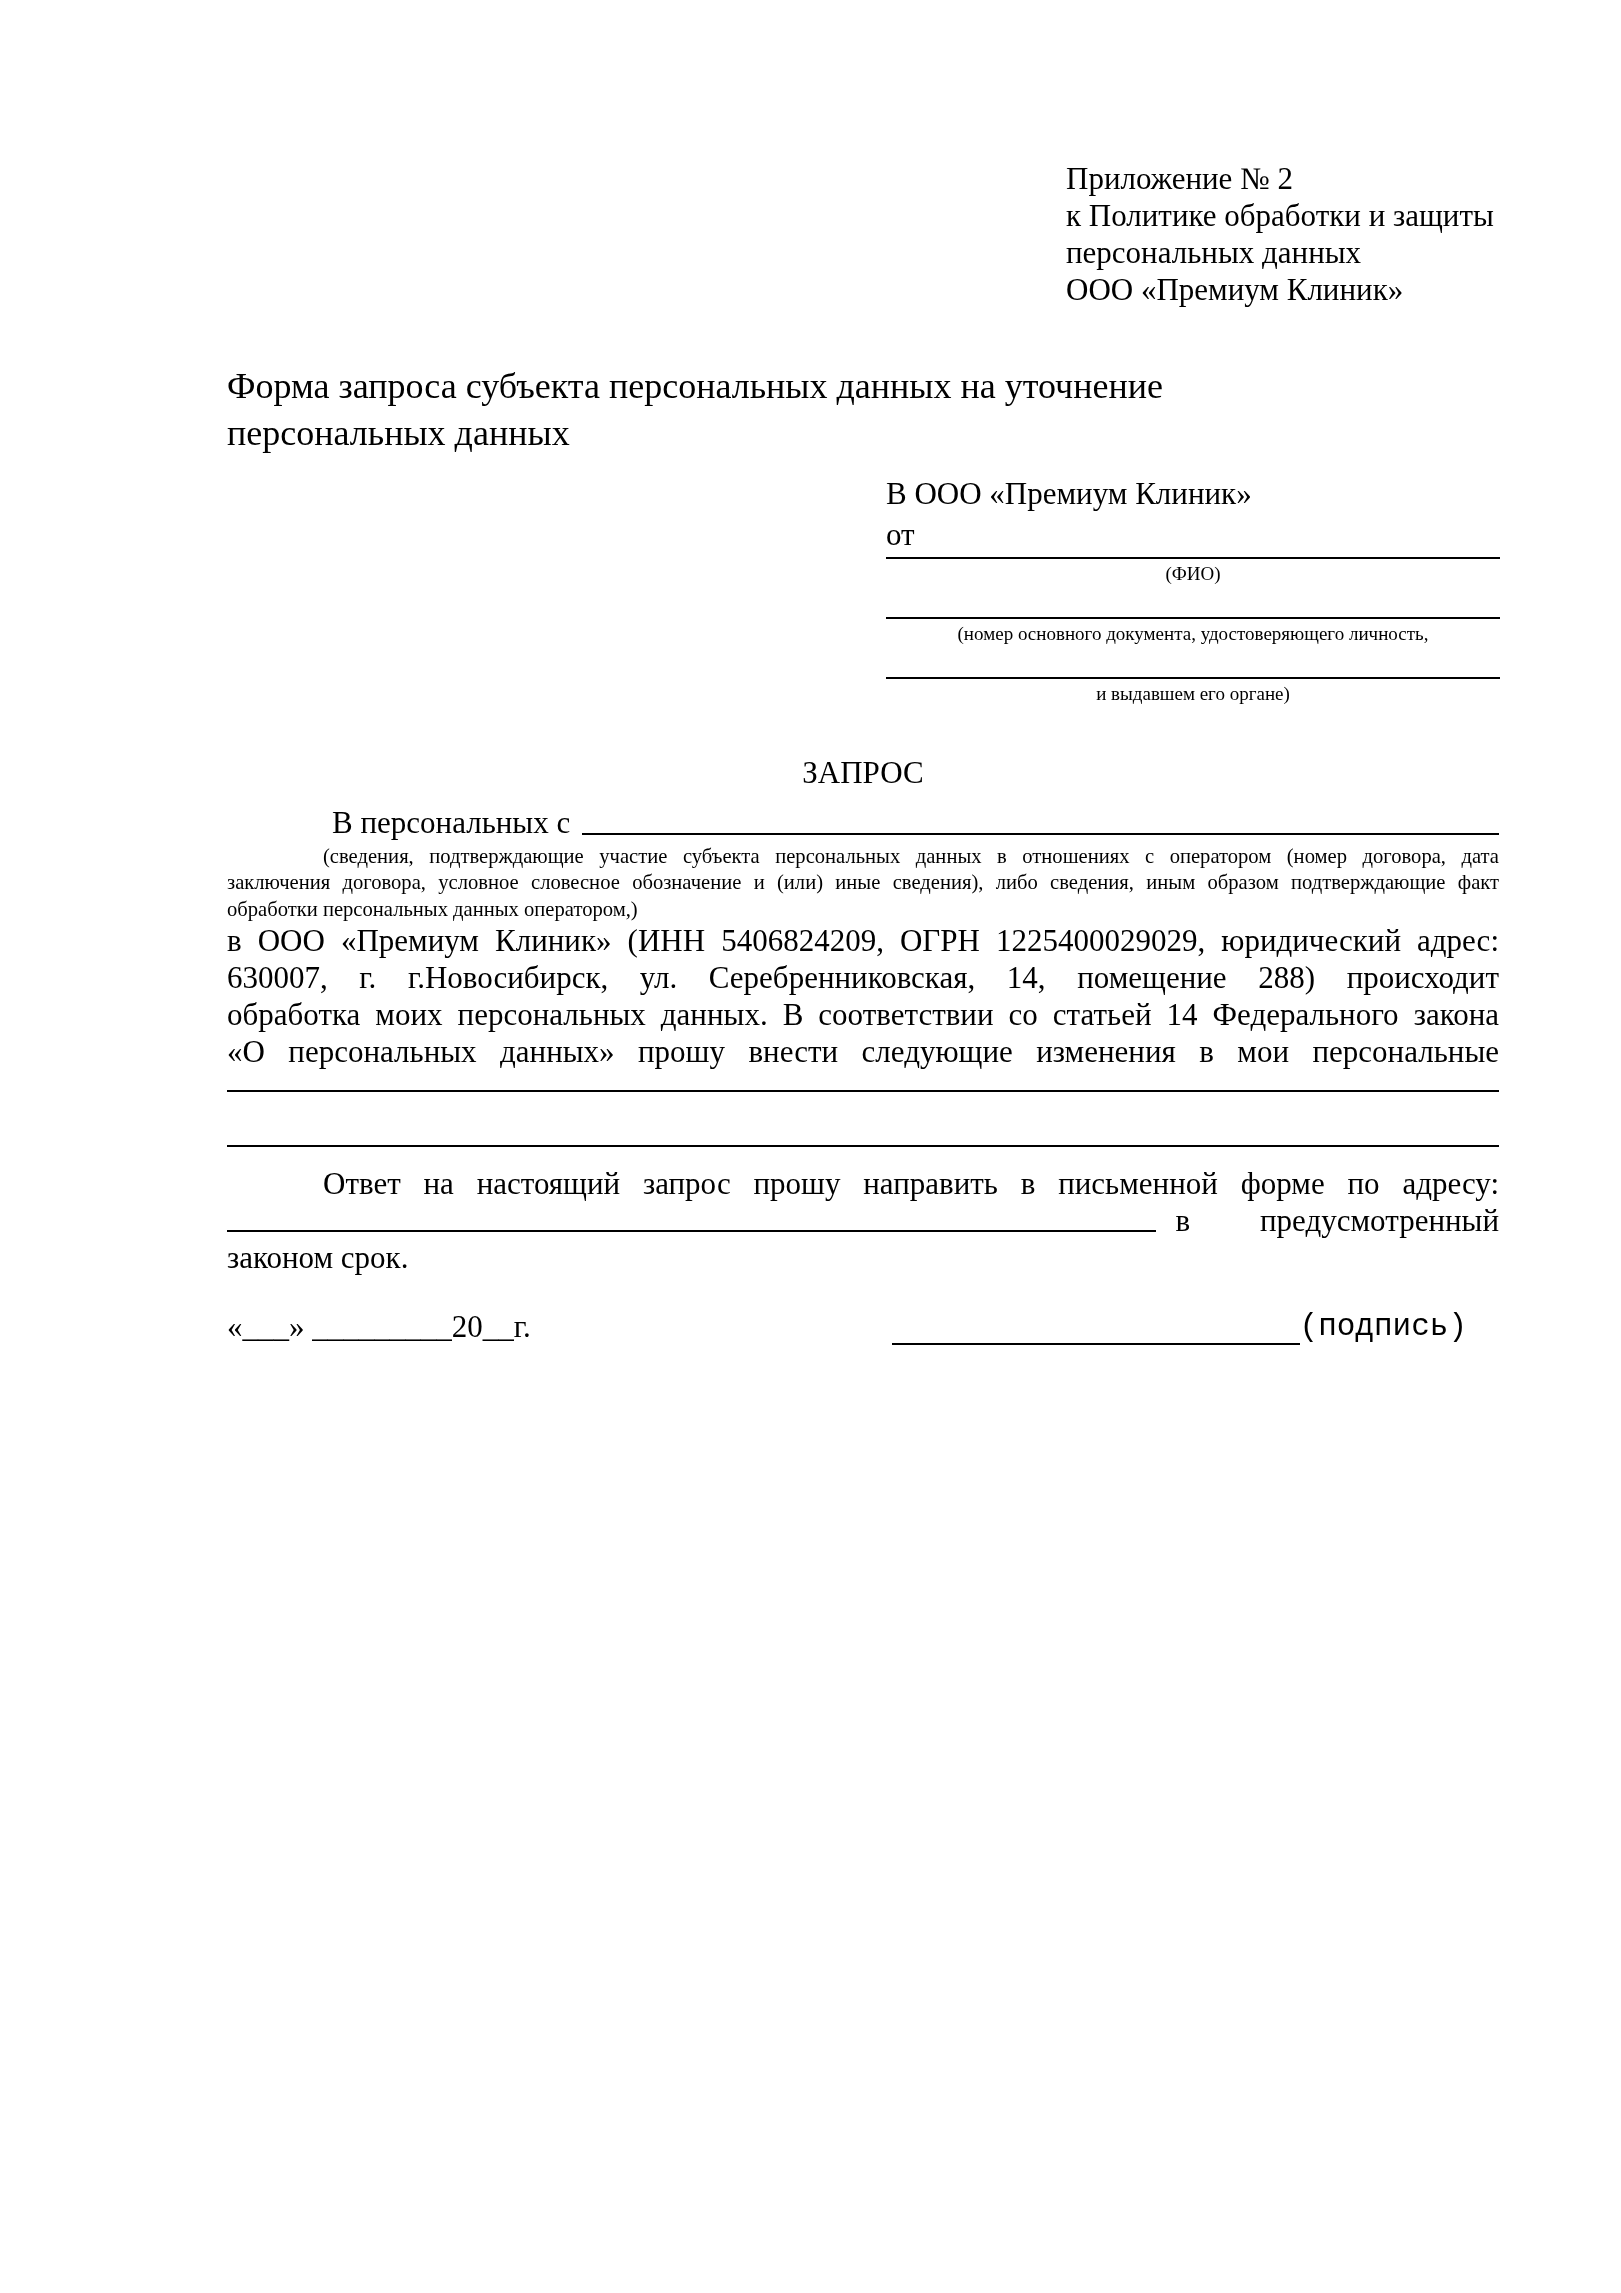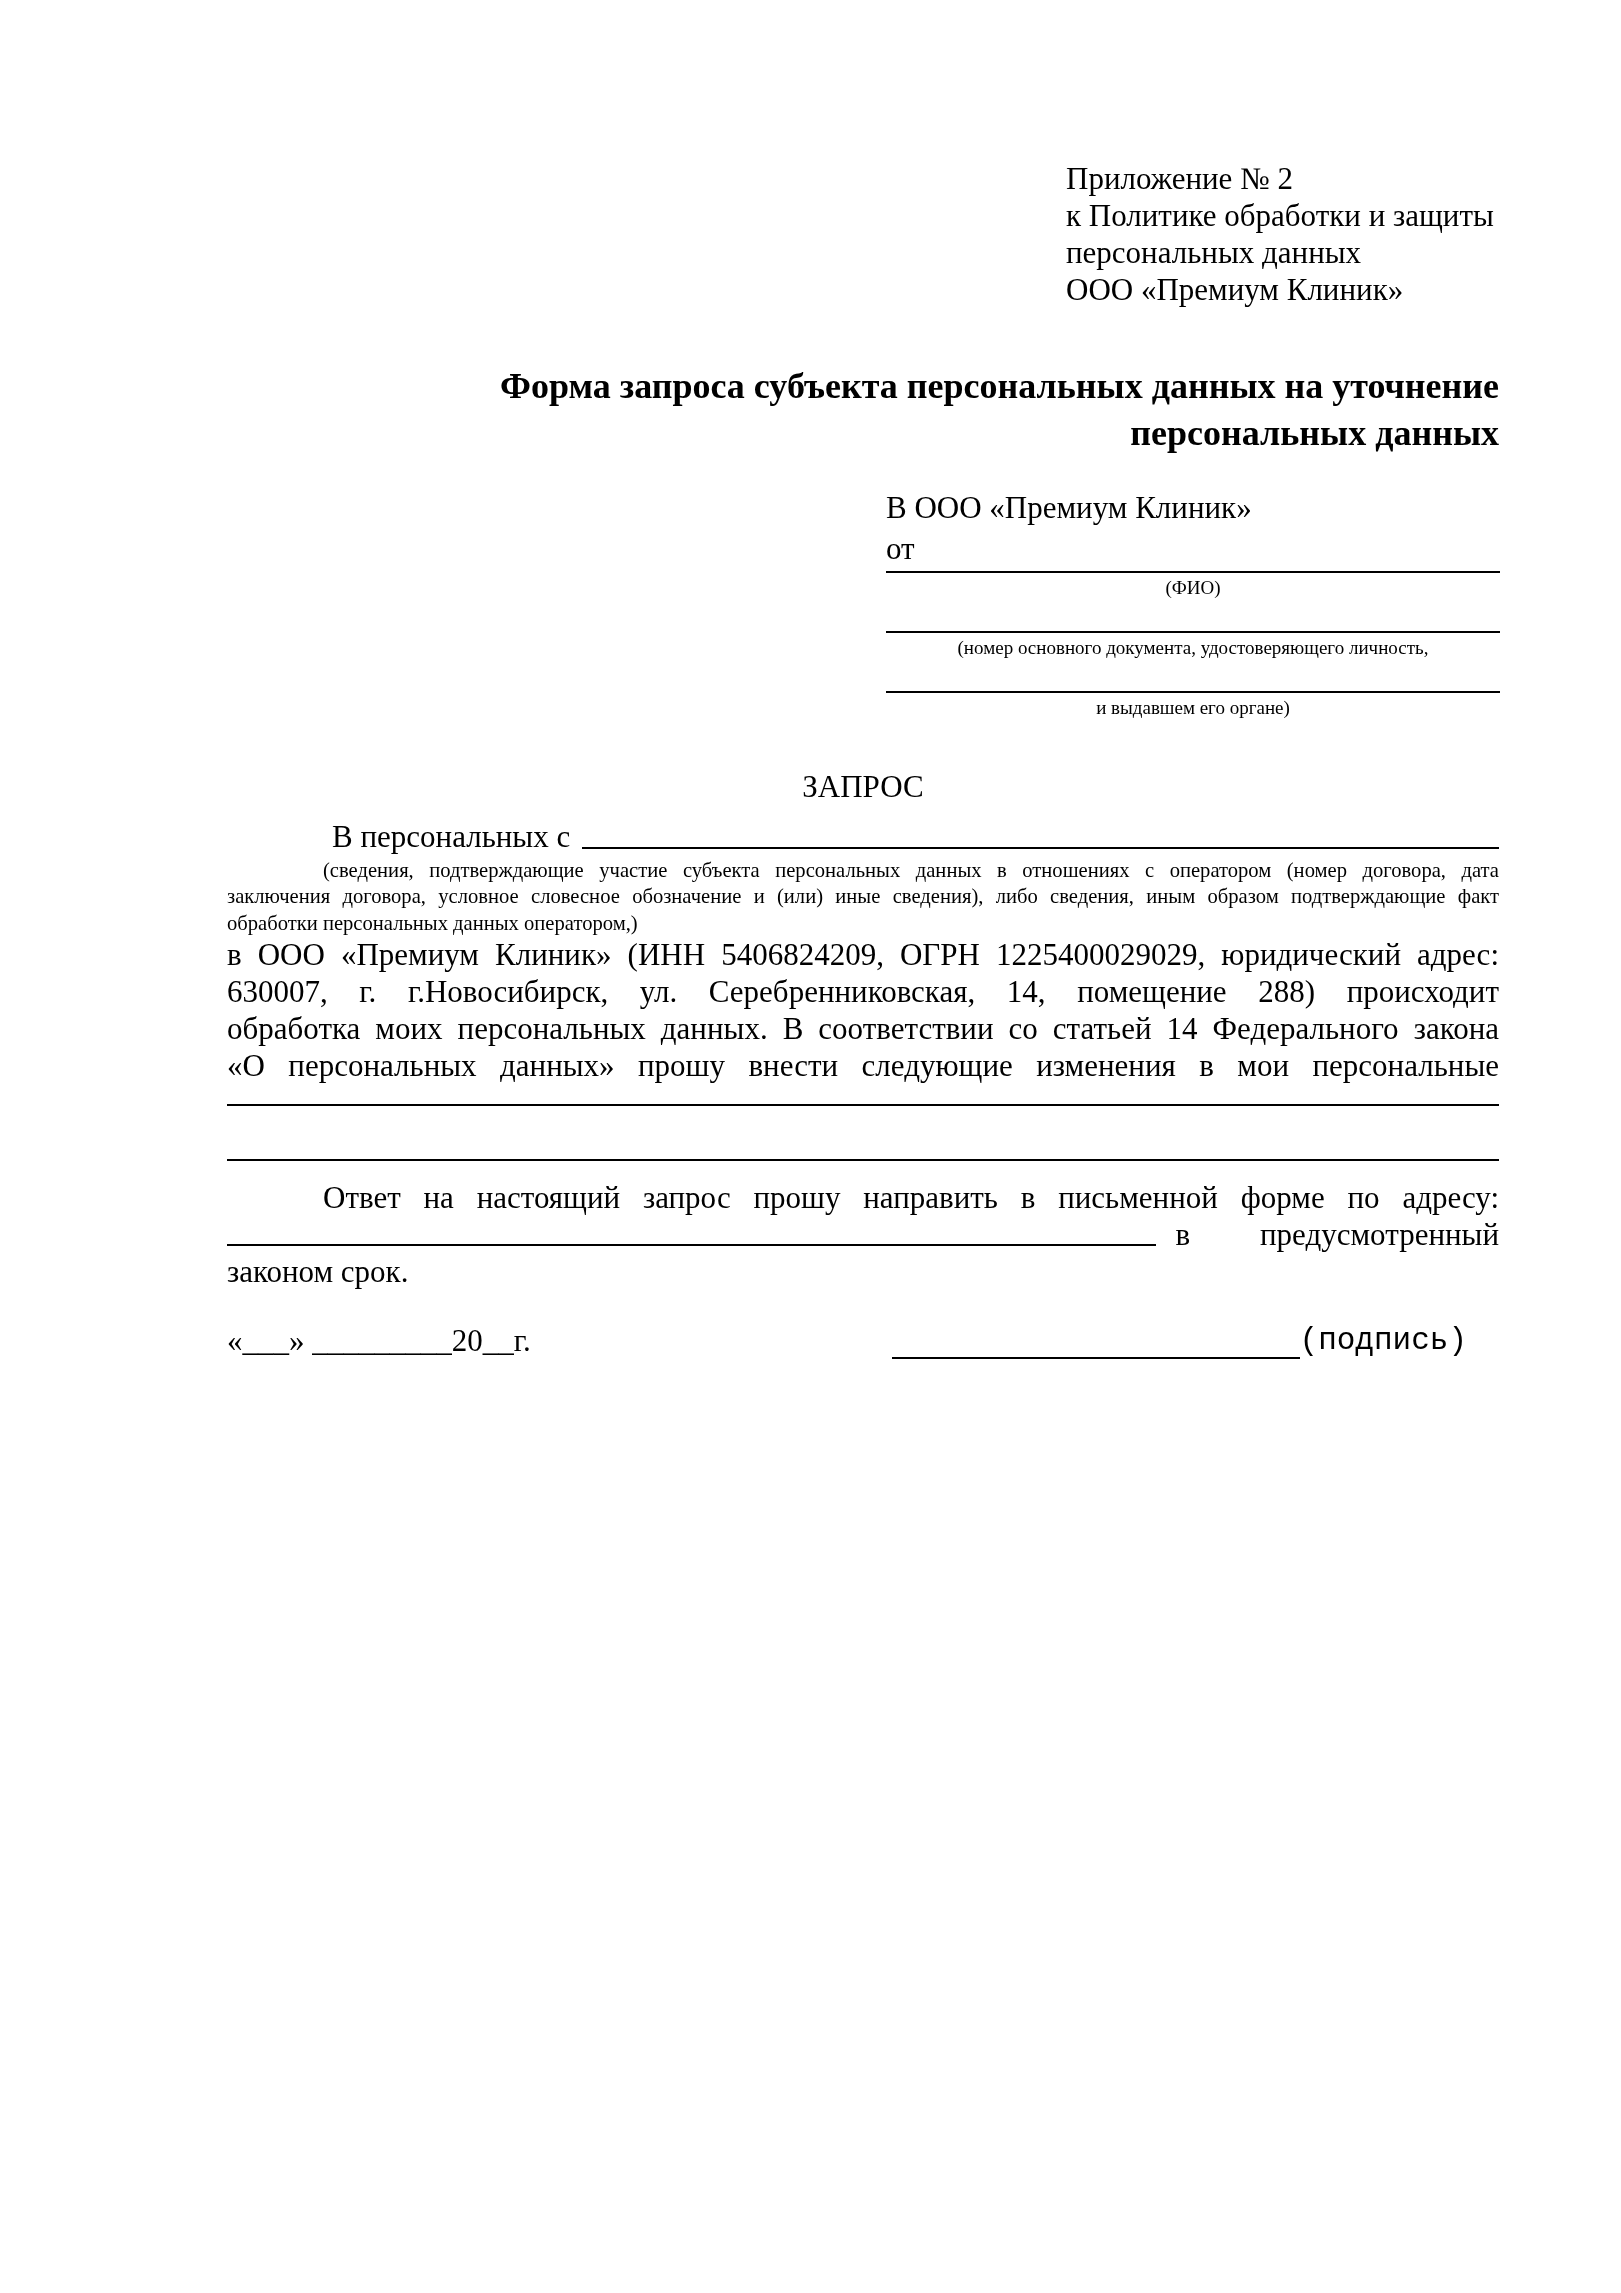--- a/index.html
+++ b/index.html
@@ -19,28 +19,28 @@
   .appendix {
     width: 443px;
     margin-left: 839px;
     line-height: 37px;
     white-space: nowrap;
   }
 
   
   .doc-title {
     margin-top: 55px;
-    text-align: right;
-    font-weight: bold;
+    text-align: left;
+    font-weight: normal;
     font-size: 36px;
     line-height: 47px;
   }
 
   
-  .addressee { width: 614px; margin-left: 659px; margin-top: 30px; }
+  .addressee { width: 614px; margin-left: 659px; margin-top: 16px; }
   .addr-line { line-height: 41px; }
   .field { margin-top: 29px; }
   .field.first { margin-top: 2px; }
   .field.third { margin-top: 37px; }
   .blank {
     height: 0;
     border-bottom: 2.9px solid #000;
   }
   .field-caption {
     font-size: 19px;

